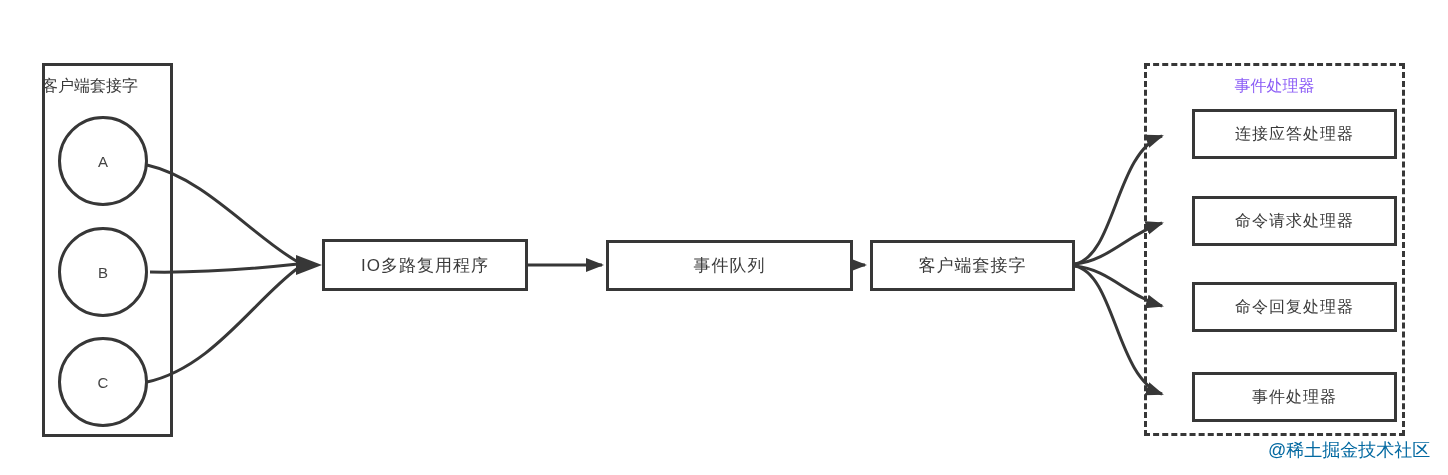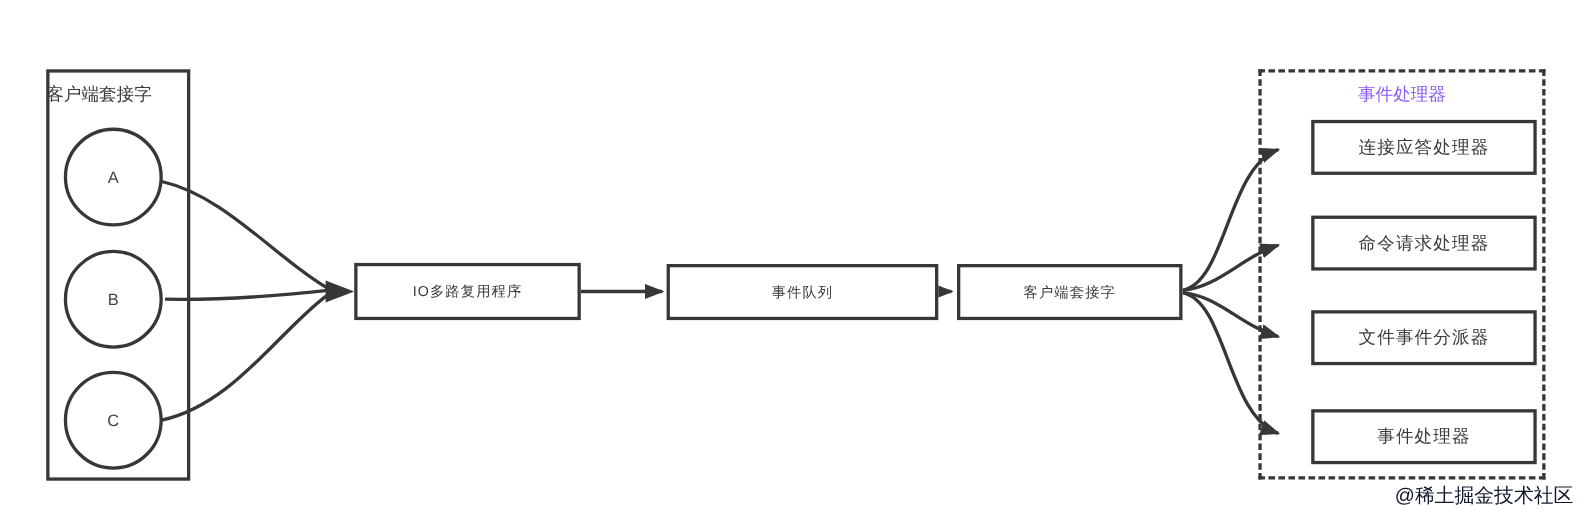--- a/index.html
+++ b/index.html
@@ -25,21 +25,21 @@
     stroke: #373737;
     stroke-width: 3;
   }
   .node {
     position: absolute;
     border: 3px solid #373737;
     background: #ffffff;
     display: flex;
     align-items: center;
     justify-content: center;
-    font-size: 13px;
+    font-size: 17px;
     color: #3a3a3a;
     letter-spacing: 1px;
   }
   .client-box {
     position: absolute;
     left: 42px; top: 63px;
     width: 131px; height: 374px;
     border: 3px solid #373737;
     background: transparent;
   }
@@ -86,21 +86,21 @@
   }
   .node.handler { left: 1168px; width: 205px; height: 50px; font-size: 16px; margin-left: 24px; }
   .node.handler.h1 { top: 109px; }
   .node.handler.h2 { top: 196px; }
   .node.handler.h3 { top: 282px; }
   .node.handler.h4 { top: 372px; }
   .watermark {
     position: absolute;
     left: 1268px; top: 438px;
     font-size: 18px;
-    color: #0f172a;
+    color: #0369a1;
     white-space: nowrap;
     background: transparent;
   }
 </style>
 </head>
 <body>
 
 <div class="canvas">
 
   <svg class="arrows-layer" width="1448" height="475" viewBox="0 0 1448 475" xmlns="http://www.w3.org/2000/svg">
@@ -148,21 +148,21 @@
 
   <div class="handlers-box"></div>
   <div class="handlers-title">事件处理器</div>
   <div class="node handler h1">
     <span>连接应答处理器</span>
   </div>
   <div class="node handler h2">
     <span>命令请求处理器</span>
   </div>
   <div class="node handler h3">
-    <span>文件事件分派器</span>
+    <span>命令回复处理器</span>
   </div>
   <div class="node handler h4">
     <span>事件处理器</span>
   </div>
 
   <div class="watermark">@稀土掘金技术社区</div>
 
 </div>
 
 </body></html>

